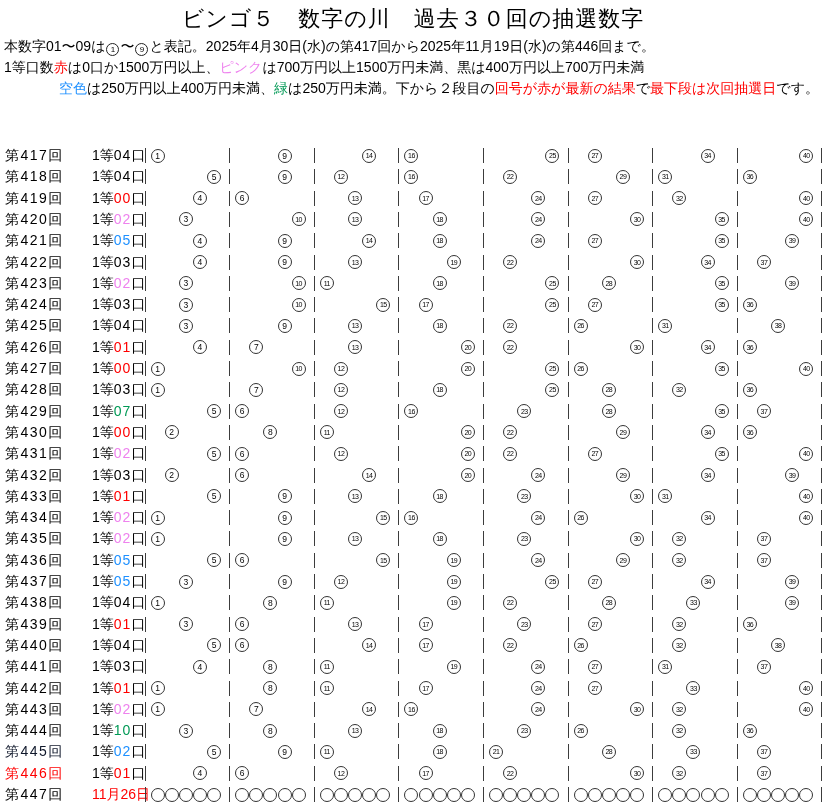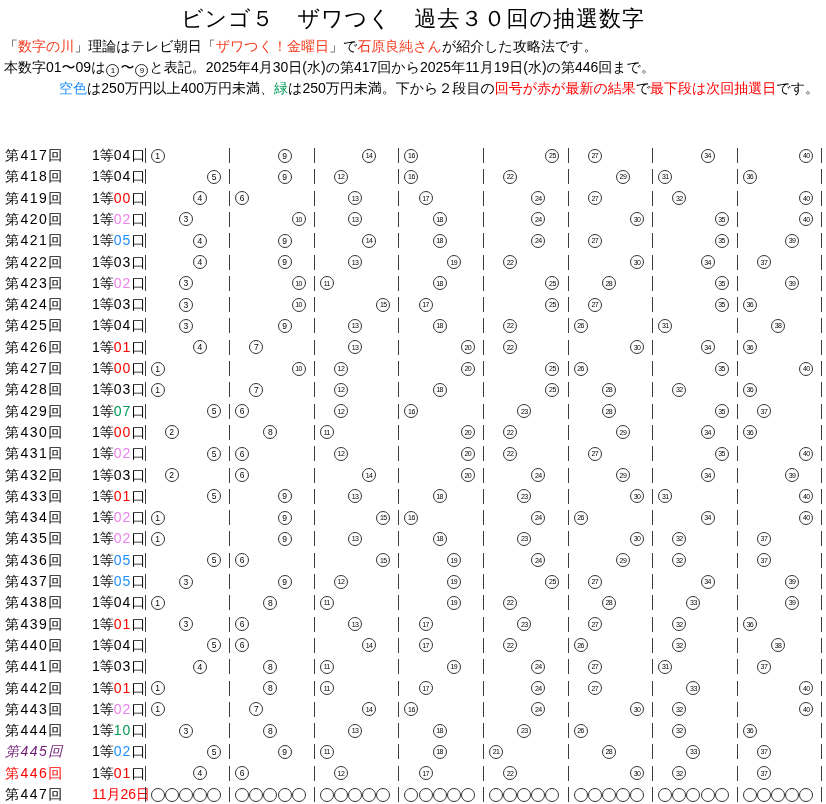--- a/index.html
+++ b/index.html
@@ -26,25 +26,25 @@
     position:absolute;width:12px;height:12px;border:1px solid #333;border-radius:50%;
     top:3.5px;display:flex;align-items:center;justify-content:center;background:#fff;box-sizing:content-box;
   }
   .ncirc.d1{font-size:8.5px;}
   .ncirc.d2{font-size:7px;letter-spacing:-0.6px;}
   .ncirc.empty{width:12px;height:12px;}
 </style>
 </head>
 <body>
 
-<div class="title">ビンゴ５　ザワつく　過去３０回の抽選数字</div>
+<div class="title">ビンゴ５　数字の川　過去３０回の抽選数字</div>
 
 <div class="info" id="info">
-    <div class="info-line"><span style="color: rgb(0, 0, 0);">「</span><span style="color: rgb(244, 59, 30);">数字の川</span><span style="color: rgb(0, 0, 0);">」理論はテレビ朝日「</span><span style="color: rgb(244, 59, 30);">ザワつく！金曜日</span><span style="color: rgb(0, 0, 0);">」で</span><span style="color: rgb(244, 59, 30);">石原良純さん</span><span style="color: rgb(0, 0, 0);">が紹介した攻略法です。</span></div>
     <div class="info-line"><span style="color: rgb(0, 0, 0);">本数字01〜09は</span><span class="inline-circle">1</span><span style="color: rgb(0, 0, 0);">〜</span><span class="inline-circle">9</span><span style="color: rgb(0, 0, 0);">と表記。2025年4月30日(水)の第417回から2025年11月19日(水)の第446回まで。</span></div>
+    <div class="info-line"><span style="color: rgb(0, 0, 0);">1等口数</span><span style="color: rgb(255, 0, 0);">赤</span><span style="color: rgb(0, 0, 0);">は0口か1500万円以上、</span><span style="color: rgb(238, 130, 238);">ピンク</span><span style="color: rgb(0, 0, 0);">は700万円以上1500万円未満、黒は400万円以上700万円未満</span></div>
     <div class="info-line" style="margin-left: 55px;"><span style="color: rgb(30, 144, 255);">空色</span><span style="color: rgb(0, 0, 0);">は250万円以上400万円未満、</span><span style="color: rgb(0, 153, 85);">緑</span><span style="color: rgb(0, 0, 0);">は250万円未満。下から２段目の</span><span style="color: rgb(255, 0, 0);">回号が赤が最新の結果</span><span style="color: rgb(0, 0, 0);">で</span><span style="color: rgb(255, 0, 0);">最下段は次回抽選日</span><span style="color: rgb(0, 0, 0);">です。</span></div>
   </div>
 
 <div id="river-table">
     <div class="trow" style="top: 145px;">
       <span class="rlabel" style="color: rgb(0, 0, 0);">第417回</span>
       <span class="plabel"><span>1等</span><span class="cnt" style="color: rgb(0, 0, 0);">04</span><span>口</span></span>
       <div class="sep" style="left: 144.5px;"></div>
       <div class="sep" style="left: 229.1px;"></div>
       <div class="sep" style="left: 313.7px;"></div>
@@ -624,21 +624,21 @@
       <div class="ncirc d1" style="left: 178.8px;">3</div>
       <div class="ncirc d1" style="left: 263.4px;">8</div>
       <div class="ncirc d2" style="left: 348px;">13</div>
       <div class="ncirc d2" style="left: 432.6px;">18</div>
       <div class="ncirc d2" style="left: 517.2px;">23</div>
       <div class="ncirc d2" style="left: 573.6px;">26</div>
       <div class="ncirc d2" style="left: 672.3px;">32</div>
       <div class="ncirc d2" style="left: 742.8px;">36</div>
     </div>
     <div class="trow" style="top: 741.4px;">
-      <span class="rlabel" style="color: #701a75; font-style: italic;">第445回</span>
+      <span class="rlabel" style="color: #0f172a;">第445回</span>
       <span class="plabel"><span>1等</span><span class="cnt" style="color: rgb(30, 144, 255);">02</span><span>口</span></span>
       <div class="sep" style="left: 144.5px;"></div>
       <div class="sep" style="left: 229.1px;"></div>
       <div class="sep" style="left: 313.7px;"></div>
       <div class="sep" style="left: 398.3px;"></div>
       <div class="sep" style="left: 482.9px;"></div>
       <div class="sep" style="left: 567.5px;"></div>
       <div class="sep" style="left: 652.1px;"></div>
       <div class="sep" style="left: 736.7px;"></div>
       <div class="sep" style="left: 821.3px;"></div>

